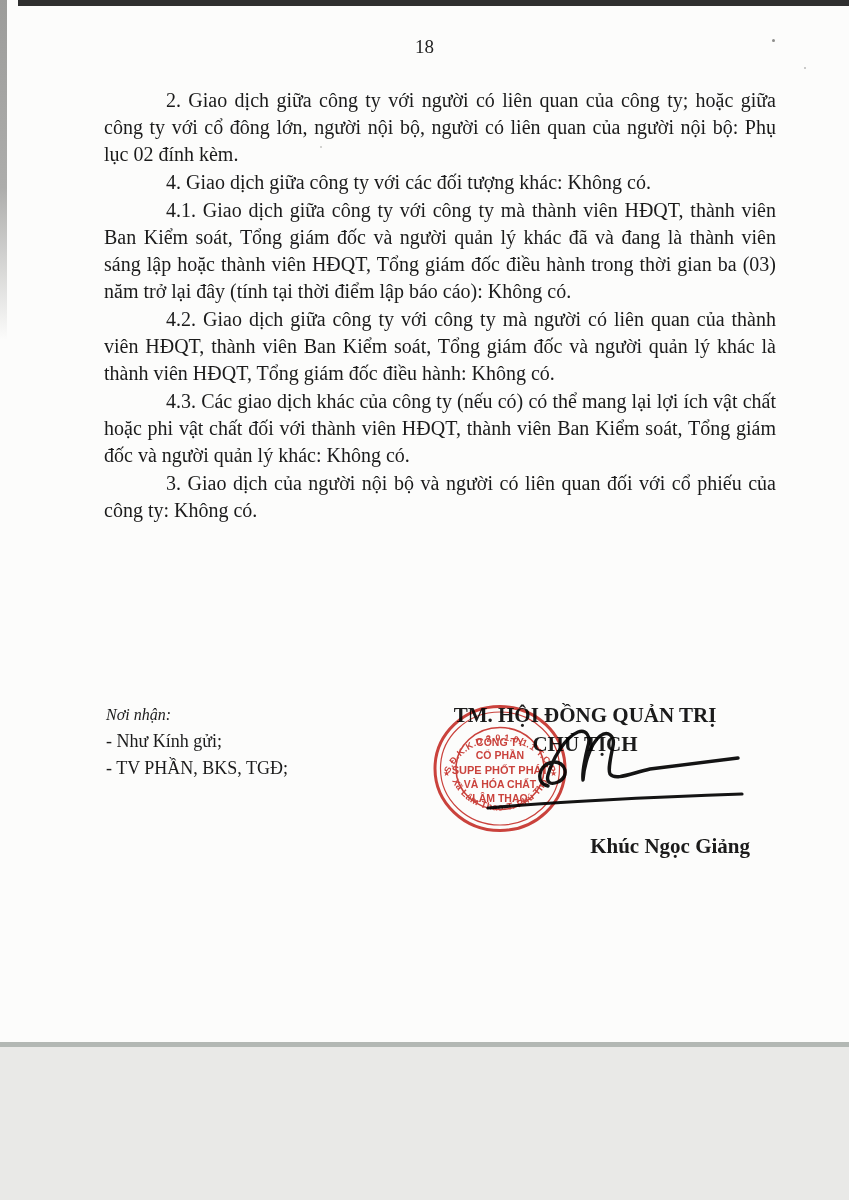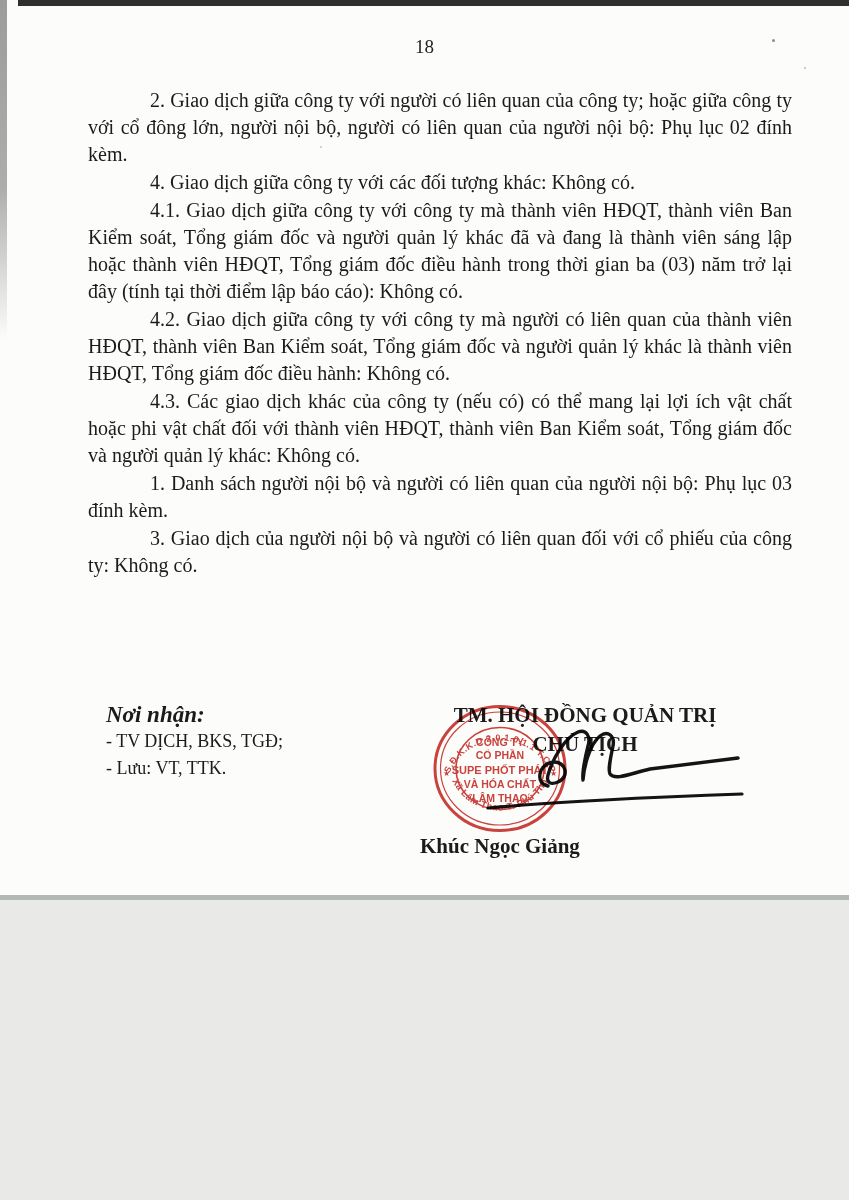--- a/index.html
+++ b/index.html
@@ -3,50 +3,50 @@
 <meta charset="utf-8">
 <style>
   html,body{margin:0;padding:0;}
   body{
     width:849px;height:1200px;
     background:#e9e9e7;
     font-family:"Liberation Serif","DejaVu Serif",serif;
     position:relative;
   }
   .page{
-    position:absolute;left:0;top:0;width:849px;height:900px;
+    position:absolute;left:0;top:0;width:849px;height:1047px;
     background:#fcfcfb;overflow:hidden;color:#1b1b1b;
   }
   
   .edge-top{position:absolute;left:18px;top:0;width:831px;height:6px;background:#2f2f2f;}
   .edge-left{position:absolute;left:0;top:0;width:7px;height:340px;
     background:linear-gradient(to bottom,#9c9c9a 0%,#adadab 55%,rgba(173,173,171,0) 100%);}
   .edge-bottom{position:absolute;left:0;bottom:0;width:849px;height:5px;background:#b3b8b4;}
   .speck{position:absolute;border-radius:50%;background:#8d8d8b;}
 
   .page-number{
     position:absolute;top:36px;left:0;width:849px;text-align:center;
     font-size:19px;color:#222;
   }
   .content{
     position:absolute;top:86px;left:88px;width:704px;
     font-size:20px;line-height:27px;text-align:justify;
   }
-  .content p{margin:1px 0;text-indent:62px;font-family:Liberation Serif, serif;}
+  .content p{margin:1px 16px;text-indent:62px;font-family:Liberation Serif, serif;}
   .content p.heading{font-weight:bold;}
 
   
   .recipients{position:absolute;left:106px;top:701px;font-size:18px;line-height:27px;}
-  .rec-title{font-weight:bold;font-style:italic;font-size:23px;}
+  .rec-title{font-weight:normal;font-style:italic;font-size:16px;}
   .sig-head{
     position:absolute;left:420px;top:701px;width:330px;text-align:center;
     font-weight:bold;font-size:21px;line-height:29px;
   }
   .signer{
-    position:absolute;left:420px;top:834px;width:330px;text-align:left;
+    position:absolute;left:420px;top:834px;width:330px;text-align:right;
     font-weight:bold;font-size:21px;
   }
   .stamp{
     position:absolute;left:431px;top:703px;width:138px;height:131px;
     mix-blend-mode:multiply;opacity:.93;
   }
   .stamp text{
     font-family:"Liberation Sans","DejaVu Sans",sans-serif;
     font-weight:bold;
   }
@@ -68,28 +68,27 @@
   <div class="speck" style="left:320px;top:146px;width:2px;height:2px;opacity:.5;"></div>
 
   <div class="page-number">18</div>
 
   <div class="content">
     <p class="body">2. Giao dịch giữa công ty với người có liên quan của công ty; hoặc giữa công ty với cổ đông lớn, người nội bộ, người có liên quan của người nội bộ: Phụ lục 02 đính kèm.</p>
     <p class="body">4. Giao dịch giữa công ty với các đối tượng khác: Không có.</p>
     <p class="body">4.1. Giao dịch giữa công ty với công ty mà thành viên HĐQT, thành viên Ban Kiểm soát, Tổng giám đốc và người quản lý khác đã và đang là thành viên sáng lập hoặc thành viên HĐQT, Tổng giám đốc điều hành trong thời gian ba (03) năm trở lại đây (tính tại thời điểm lập báo cáo): Không có.</p>
     <p class="body">4.2. Giao dịch giữa công ty với công ty mà người có liên quan của thành viên HĐQT, thành viên Ban Kiểm soát, Tổng giám đốc và người quản lý khác là thành viên HĐQT, Tổng giám đốc điều hành: Không có.</p>
     <p class="body">4.3. Các giao dịch khác của công ty (nếu có) có thể mang lại lợi ích vật chất hoặc phi vật chất đối với thành viên HĐQT, thành viên Ban Kiểm soát, Tổng giám đốc và người quản lý khác: Không có.</p>
-    <p class="body">1. Danh sách người nội bộ và người có liên quan của người nội bộ: Phụ lục 03 đính kèm.</p>
     <p class="body">3. Giao dịch của người nội bộ và người có liên quan đối với cổ phiếu của công ty: Không có.</p>
   </div>
 
   <div class="recipients">
     <div class="rec-title">Nơi nhận:</div>
-    <div class="rec-item">- TV DỊCH, BKS, TGĐ;</div>
-    <div class="rec-item">- Lưu: VT, TTK.</div>
+    <div class="rec-item">- Như Kính gửi;</div>
+    <div class="rec-item">- TV PHẦN, BKS, TGĐ;</div>
   </div>
 
   <div class="sig-head">
     <div>TM. HỘI ĐỒNG QUẢN TRỊ</div>
     <div>CHỦ TỊCH</div>
   </div>
 
   <svg class="stamp" viewBox="0 0 138 131">
     <g stroke="#c9342e" fill="none">
       <ellipse cx="69" cy="65.5" rx="65" ry="62" stroke-width="3"></ellipse>

